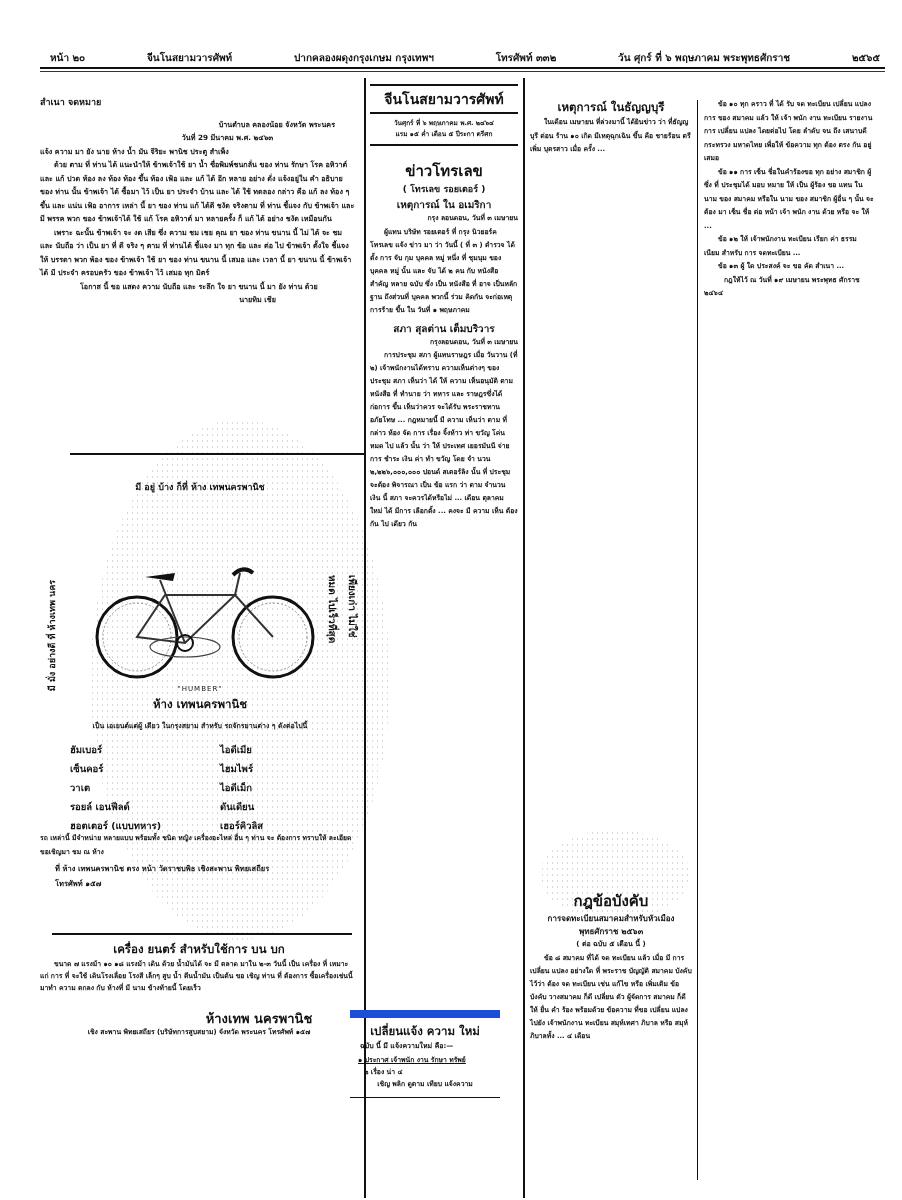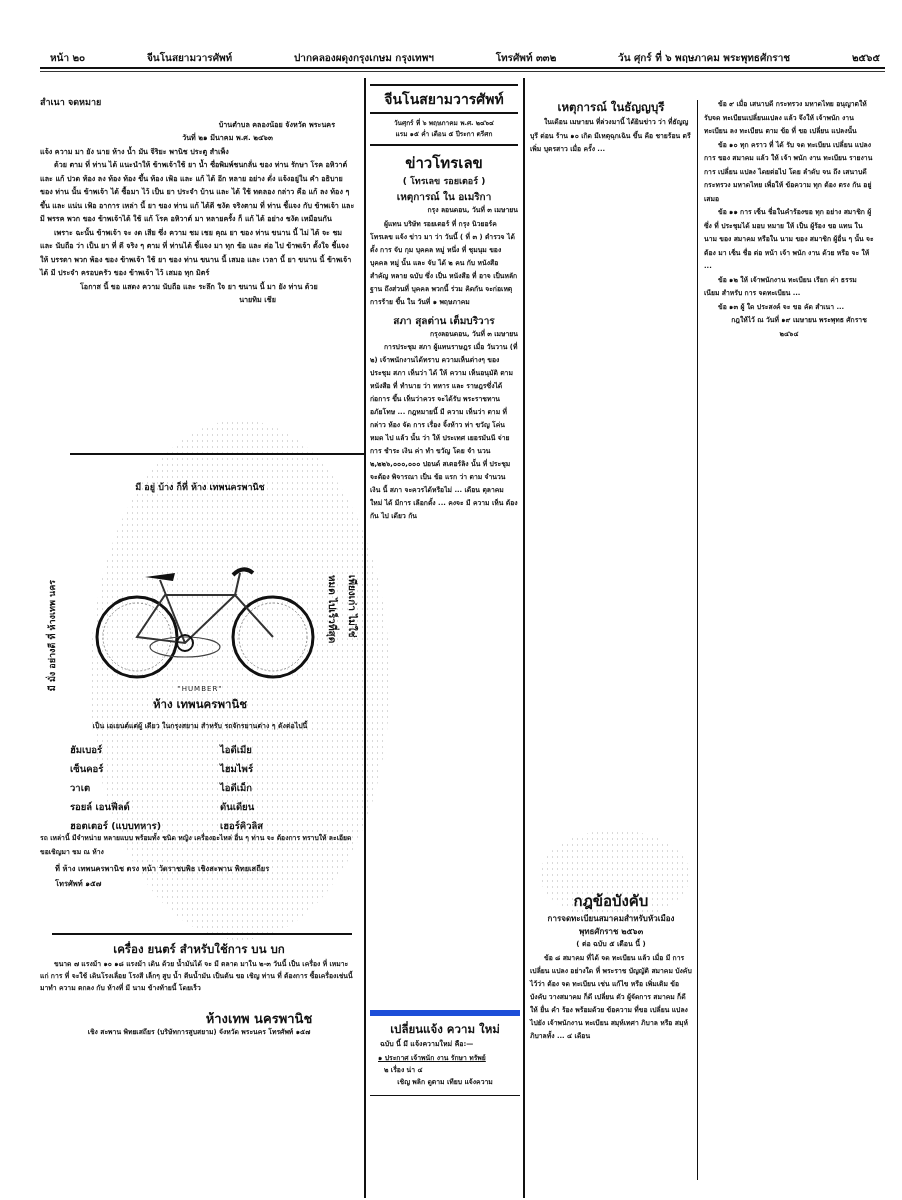--- a/index.html
+++ b/index.html
@@ -37,21 +37,21 @@
 <div class="abs hdr-rule"></div>
 <div class="abs hdr-rule2"></div>
 
 <div class="abs vrule" style="left:364px;top:78px;height:1120px;"></div>
 <div class="abs vrule" style="left:523px;top:78px;height:1120px;"></div>
 <div class="abs vrule" style="left:697px;top:100px;height:1080px;width:1px;"></div>
 
 <section class="abs col" style="left:40px;top:96px;width:315px;">
   <div style="font-size:9px;margin-bottom:8px;">สำเนา จดหมาย</div>
   <div class="right" style="padding-right:20px;">บ้านตำบล คลองน้อย จังหวัด พระนคร</div>
-  <div class="center" style="margin-left:60px;">วันที่ ๒๑ มีนาคม พ.ศ. ๒๔๖๓</div>
+  <div class="center" style="margin-left:60px;">วันที่ 29 มีนาคม พ.ศ. ๒๔๖๓</div>
   <div>แจ้ง ความ มา ยัง นาย ห้าง น้ำ มัน จีริยะ พานิช ประตู สำเพ็ง</div>
   <p>ด้วย ตาม ที่ ท่าน ได้ แนะนำให้ ข้าพเจ้าใช้ ยา น้ำ ซื่อพิมพ์ชนกลั่น ของ ท่าน รักษา โรค อหิวาต์ และ แก้ ปวด ท้อง ลง ท้อง ท้อง ขึ้น ท้อง เฟ้อ และ แก้ ได้ อีก หลาย อย่าง ดั่ง แจ้งอยู่ใน คำ อธิบาย ของ ท่าน นั้น ข้าพเจ้า ได้ ซื้อมา ไว้ เป็น ยา ประจำ บ้าน และ ได้ ใช้ ทดลอง กล่าว คือ แก้ ลง ท้อง ๆ ขึ้น และ แน่น เฟ้อ อาการ เหล่า นี้ ยา ของ ท่าน แก้ ได้ดี ชงัด จริงตาม ที่ ท่าน ชี้แจง กับ ข้าพเจ้า และ มี พรรค พวก ของ ข้าพเจ้าได้ ใช้ แก้ โรค อหิวาต์ มา หลายครั้ง ก็ แก้ ได้ อย่าง ชงัด เหมือนกัน</p>
   <p>เพราะ ฉะนั้น ข้าพเจ้า จะ งด เสีย ซึ่ง ความ ชม เชย คุณ ยา ของ ท่าน ขนาน นี้ ไม่ ได้ จะ ชม และ นับถือ ว่า เป็น ยา ที่ ดี จริง ๆ ตาม ที่ ท่านได้ ชี้แจง มา ทุก ข้อ และ ต่อ ไป ข้าพเจ้า ตั้งใจ ชี้แจง ให้ บรรดา พวก พ้อง ของ ข้าพเจ้า ใช้ ยา ของ ท่าน ขนาน นี้ เสมอ และ เวลา นี้ ยา ขนาน นี้ ข้าพเจ้า ได้ มี ประจำ ครอบครัว ของ ข้าพเจ้า ไว้ เสมอ ทุก มิตร์</p>
   <p style="text-indent:40px;">โอกาส นี้ ขอ แสดง ความ นับถือ และ ระลึก ใจ ยา ขนาน นี้ มา ยัง ท่าน ด้วย</p>
   <div class="center" style="margin-left:120px;">นายทิม เชีย</div>
 </section>
 
 <div class="abs speckle" style="left:90px;top:420px;width:300px;height:520px;"></div>
 <div class="abs" style="left:70px;top:453px;width:295px;height:2px;background:#111;"></div>
 
@@ -105,50 +105,49 @@
   <div class="center" style="font-size:6.8px;">เชิง สะพาน พิทยเสถียร (บริษัทการสูบสยาม) จังหวัด พระนคร โทรศัพท์ ๑๕๗</div>
 </section>
 
 <section class="abs col" style="left:370px;top:84px;width:148px;">
   <div class="boxed" style="padding:2px 0;">
     <div class="h-big" style="font-size:14px;">จีนโนสยามวารศัพท์</div>
   </div>
   <div class="center" style="font-size:6.5px;line-height:11px;margin-top:4px;">วันศุกร์ ที่ ๖ พฤษภาคม พ.ศ. ๒๔๖๔</div>
   <div class="center" style="font-size:6.5px;line-height:11px;">แรม ๑๕ ค่ำ เดือน ๕ ปีระกา ตรีศก</div>
   <div class="hr"></div>
-  <div class="h-big" style="margin-top:6px;">ข่าวโทรเลข</div>
+  <div class="h-big" style="margin-top:14px;">ข่าวโทรเลข</div>
   <div class="h-sm">( โทรเลข รอยเตอร์ )</div>
   <div class="h-sm" style="font-size:10px;">เหตุการณ์ ใน อเมริกา</div>
   <div class="right" style="font-size:6.8px;">กรุง ลอนดอน, วันที่ ๓ เมษายน</div>
   <p style="font-size:6.8px;line-height:13px;">ผู้แทน บริษัท รอยเตอร์ ที่ กรุง นิวยอร์ค โทรเลข แจ้ง ข่าว มา ว่า วันนี้ ( ที่ ๓ ) ตำรวจ ได้ตั้ง การ จับ กุม บุคคล หมู่ หนึ่ง ที่ ชุมนุม ของ บุคคล หมู่ นั้น และ จับ ได้ ๒ คน กับ หนังสือ สำคัญ หลาย ฉบับ ซึ่ง เป็น หนังสือ ที่ อาจ เป็นหลักฐาน ถึงส่วนที่ บุคคล พวกนี้ ร่วม คิดกัน จะก่อเหตุ การร้าย ขึ้น ใน วันที่ ๑ พฤษภาคม</p>
   <div class="h-sm" style="font-size:10px;margin-top:4px;">สภา สุลต่าน เต็มบริวาร</div>
   <div class="right" style="font-size:6.8px;">กรุงลอนดอน, วันที่ ๓ เมษายน</div>
   <p style="font-size:6.8px;line-height:13px;">การประชุม สภา ผู้แทนราษฎร เมื่อ วันวาน (ที่ ๒) เจ้าพนักงานได้ทราบ ความเห็นต่างๆ ของประชุม สภา เห็นว่า ได้ ให้ ความ เห็นอนุมัติ ตามหนังสือ ที่ ทำนาย ว่า ทหาร และ ราษฎรซึ่งได้ ก่อการ ขึ้น เห็นว่าควร จะได้รับ พระราชทานอภัยโทษ ... กฎหมายนี้ มี ความ เห็นว่า ตาม ที่ กล่าว ห้อง จัด การ เรื่อง จิ้งห้าว ท่า ขวัญ โค่น หมด ไป แล้ว นั้น ว่า ให้ ประเทศ เยอรมันนี จ่าย การ ชำระ เงิน ค่า ทำ ขวัญ โดย จำ นวน ๒,๒๒๖,๐๐๐,๐๐๐ ปอนด์ สเตอร์ลิง นั้น ที่ ประชุม จะต้อง พิจารณา เป็น ข้อ แรก ว่า ตาม จำนวน เงิน นี้ สภา จะควรได้หรือไม่ ... เดือน ตุลาคม ใหม่ ได้ มีการ เลือกตั้ง ... คงจะ มี ความ เห็น ต้อง กัน ไป เดียว กัน</p>
 </section>
 
-<section class="abs col" style="left:370px;top:1010px;width:150px;border-top:6px solid #1d4ed8;border-bottom:1px solid #111;padding:4px 0 6px;">
+<section class="abs col" style="left:350px;top:1010px;width:150px;border-top:8px solid #1d4ed8;border-bottom:1px solid #111;padding:4px 0 6px;">
   <div class="h-mid">เปลี่ยนแจ้ง ความ ใหม่</div>
   <div style="font-size:7px;padding-left:10px;">ฉบับ นี้ มี แจ้งความใหม่ คือ:—</div>
   <div style="font-size:6.8px;line-height:12px;padding-left:8px;text-decoration:underline;">๑ ประกาศ เจ้าพนัก งาน รักษา ทรัพย์</div>
   <div style="font-size:6.8px;line-height:12px;padding-left:14px;">๒ เรื่อง น่า ๔</div>
   <div class="center" style="font-size:6.8px;">เชิญ พลิก ดูตาม เทียบ แจ้งความ</div>
 </section>
 
 <section class="abs col" style="left:530px;top:98px;width:162px;">
   <div class="h-mid">เหตุการณ์ ในธัญญบุรี</div>
   <p style="font-size:6.8px;line-height:13.5px;">ในเดือน เมษายน ที่ล่วงมานี้ ได้ยินข่าว ว่า ที่ธัญญบุรี ต่อน ร้าน ๑๐ เกิด มีเหตุฉุกเฉิน ขึ้น คือ ชายร้อน ตรี เพิ่ม บุตรสาว เมื่อ ครั้ง ...</p>
 </section>
 <div class="abs speckle" style="left:540px;top:830px;width:150px;height:90px;"></div>
 <section class="abs col" style="left:530px;top:890px;width:162px;">
   <div class="h-big">กฎข้อบังคับ</div>
   <div class="h-sm" style="font-size:8px;line-height:13px;">การจดทะเบียนสมาคมสำหรับหัวเมือง พุทธศักราช ๒๕๖๓</div>
   <div class="center" style="font-size:7px;">( ต่อ ฉบับ ๕ เดือน นี้ )</div>
   <p style="font-size:6.8px;line-height:13px;">ข้อ ๘ สมาคม ที่ได้ จด ทะเบียน แล้ว เมื่อ มี การ เปลี่ยน แปลง อย่างใด ที่ พระราช บัญญัติ สมาคม บังคับไว้ว่า ต้อง จด ทะเบียน เช่น แก้ไข หรือ เพิ่มเติม ข้อบังคับ วางสมาคม ก็ดี เปลี่ยน ตัว ผู้จัดการ สมาคม ก็ดี ให้ ยื่น คำ ร้อง พร้อมด้วย ข้อความ ที่ขอ เปลี่ยน แปลงไปยัง เจ้าพนักงาน ทะเบียน สมุห์เทศา ภิบาล หรือ สมุห์ภิบาลทั้ง ... ๔ เดือน</p>
 </section>
 
 <section class="abs col" style="left:704px;top:98px;width:170px;font-size:6.8px;">
-  <p>ข้อ ๙ เมื่อ เสนาบดี กระทรวง มหาดไทย อนุญาตให้ รับจด ทะเบียนเปลี่ยนแปลง แล้ว จึงให้ เจ้าพนัก งาน ทะเบียน ลง ทะเบียน ตาม ข้อ ที่ ขอ เปลี่ยน แปลงนั้น</p>
   <p>ข้อ ๑๐ ทุก คราว ที่ ได้ รับ จด ทะเบียน เปลี่ยน แปลง การ ของ สมาคม แล้ว ให้ เจ้า พนัก งาน ทะเบียน รายงาน การ เปลี่ยน แปลง ไดยต่อไป โดย ลำดับ จน ถึง เสนาบดีกระทรวง มหาดไทย เพื่อให้ ข้อความ ทุก ต้อง ตรง กัน อยู่ เสมอ</p>
   <p>ข้อ ๑๑ การ เซ็น ชื่อในคำร้องขอ ทุก อย่าง สมาชิก ผู้ซึ่ง ที่ ประชุมได้ มอบ หมาย ให้ เป็น ผู้ร้อง ขอ แทน ใน นาม ของ สมาคม หรือใน นาม ของ สมาชิก ผู้อื่น ๆ นั้น จะ ต้อง มา เซ็น ชื่อ ต่อ หน้า เจ้า พนัก งาน ด้วย หรือ จะ ให้ ...</p>
   <p>ข้อ ๑๒ ให้ เจ้าพนักงาน ทะเบียน เรียก ค่า ธรรม เนียม สำหรับ การ จดทะเบียน ...</p>
   <p>ข้อ ๑๓ ผู้ ใด ประสงค์ จะ ขอ คัด สำเนา ...</p>
-  <p style="text-indent:20px;text-align:center;">กฎให้ไว้ ณ วันที่ ๑๙ เมษายน พระพุทธ ศักราช ๒๔๖๔</p>
+  <p style="text-indent:20px;">กฎให้ไว้ ณ วันที่ ๑๙ เมษายน พระพุทธ ศักราช ๒๔๖๔</p>
 </section>
 
 </body></html>

